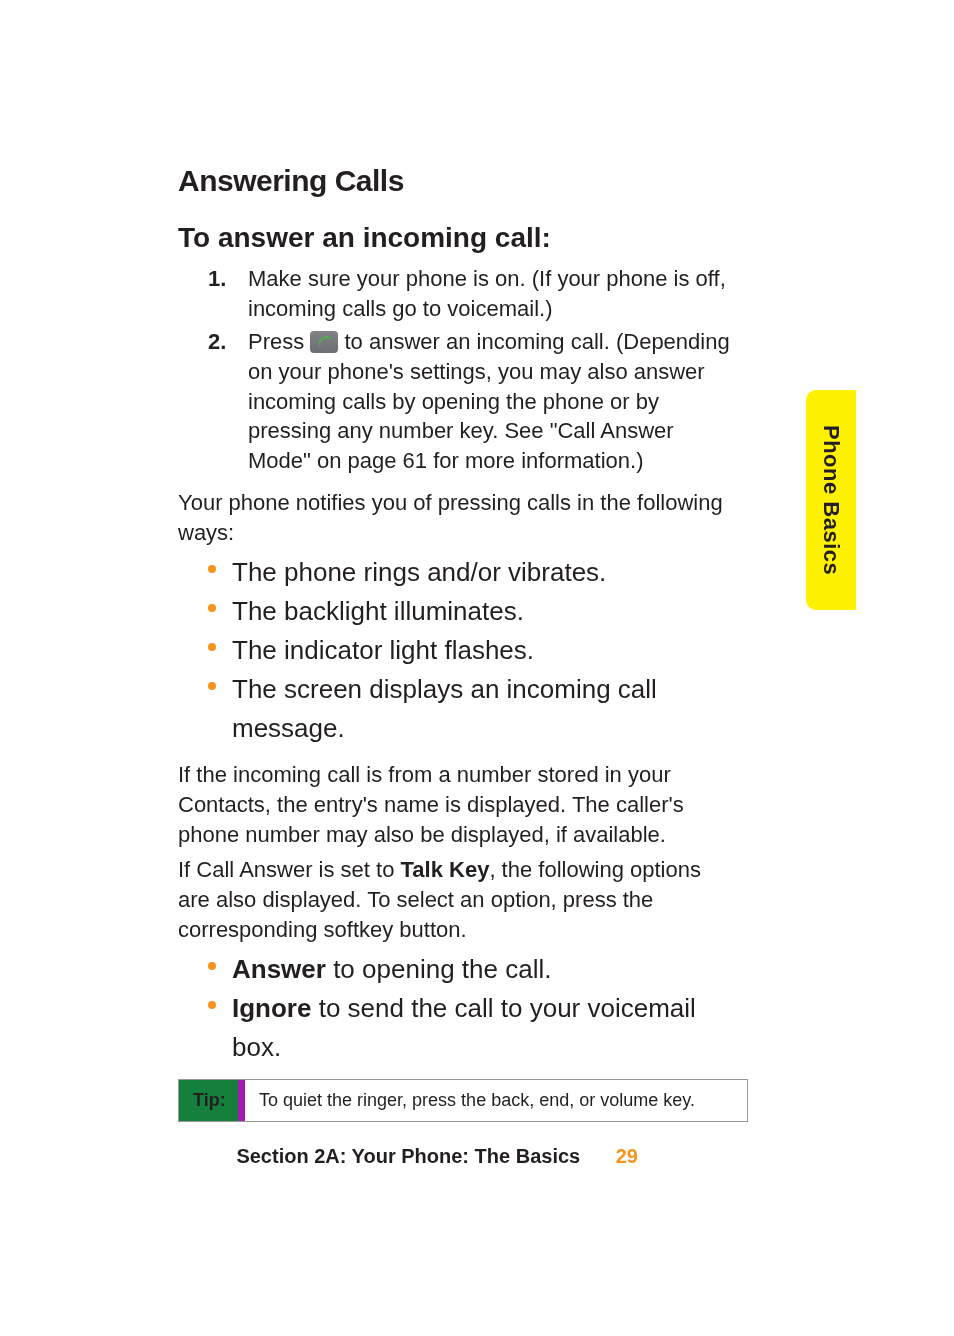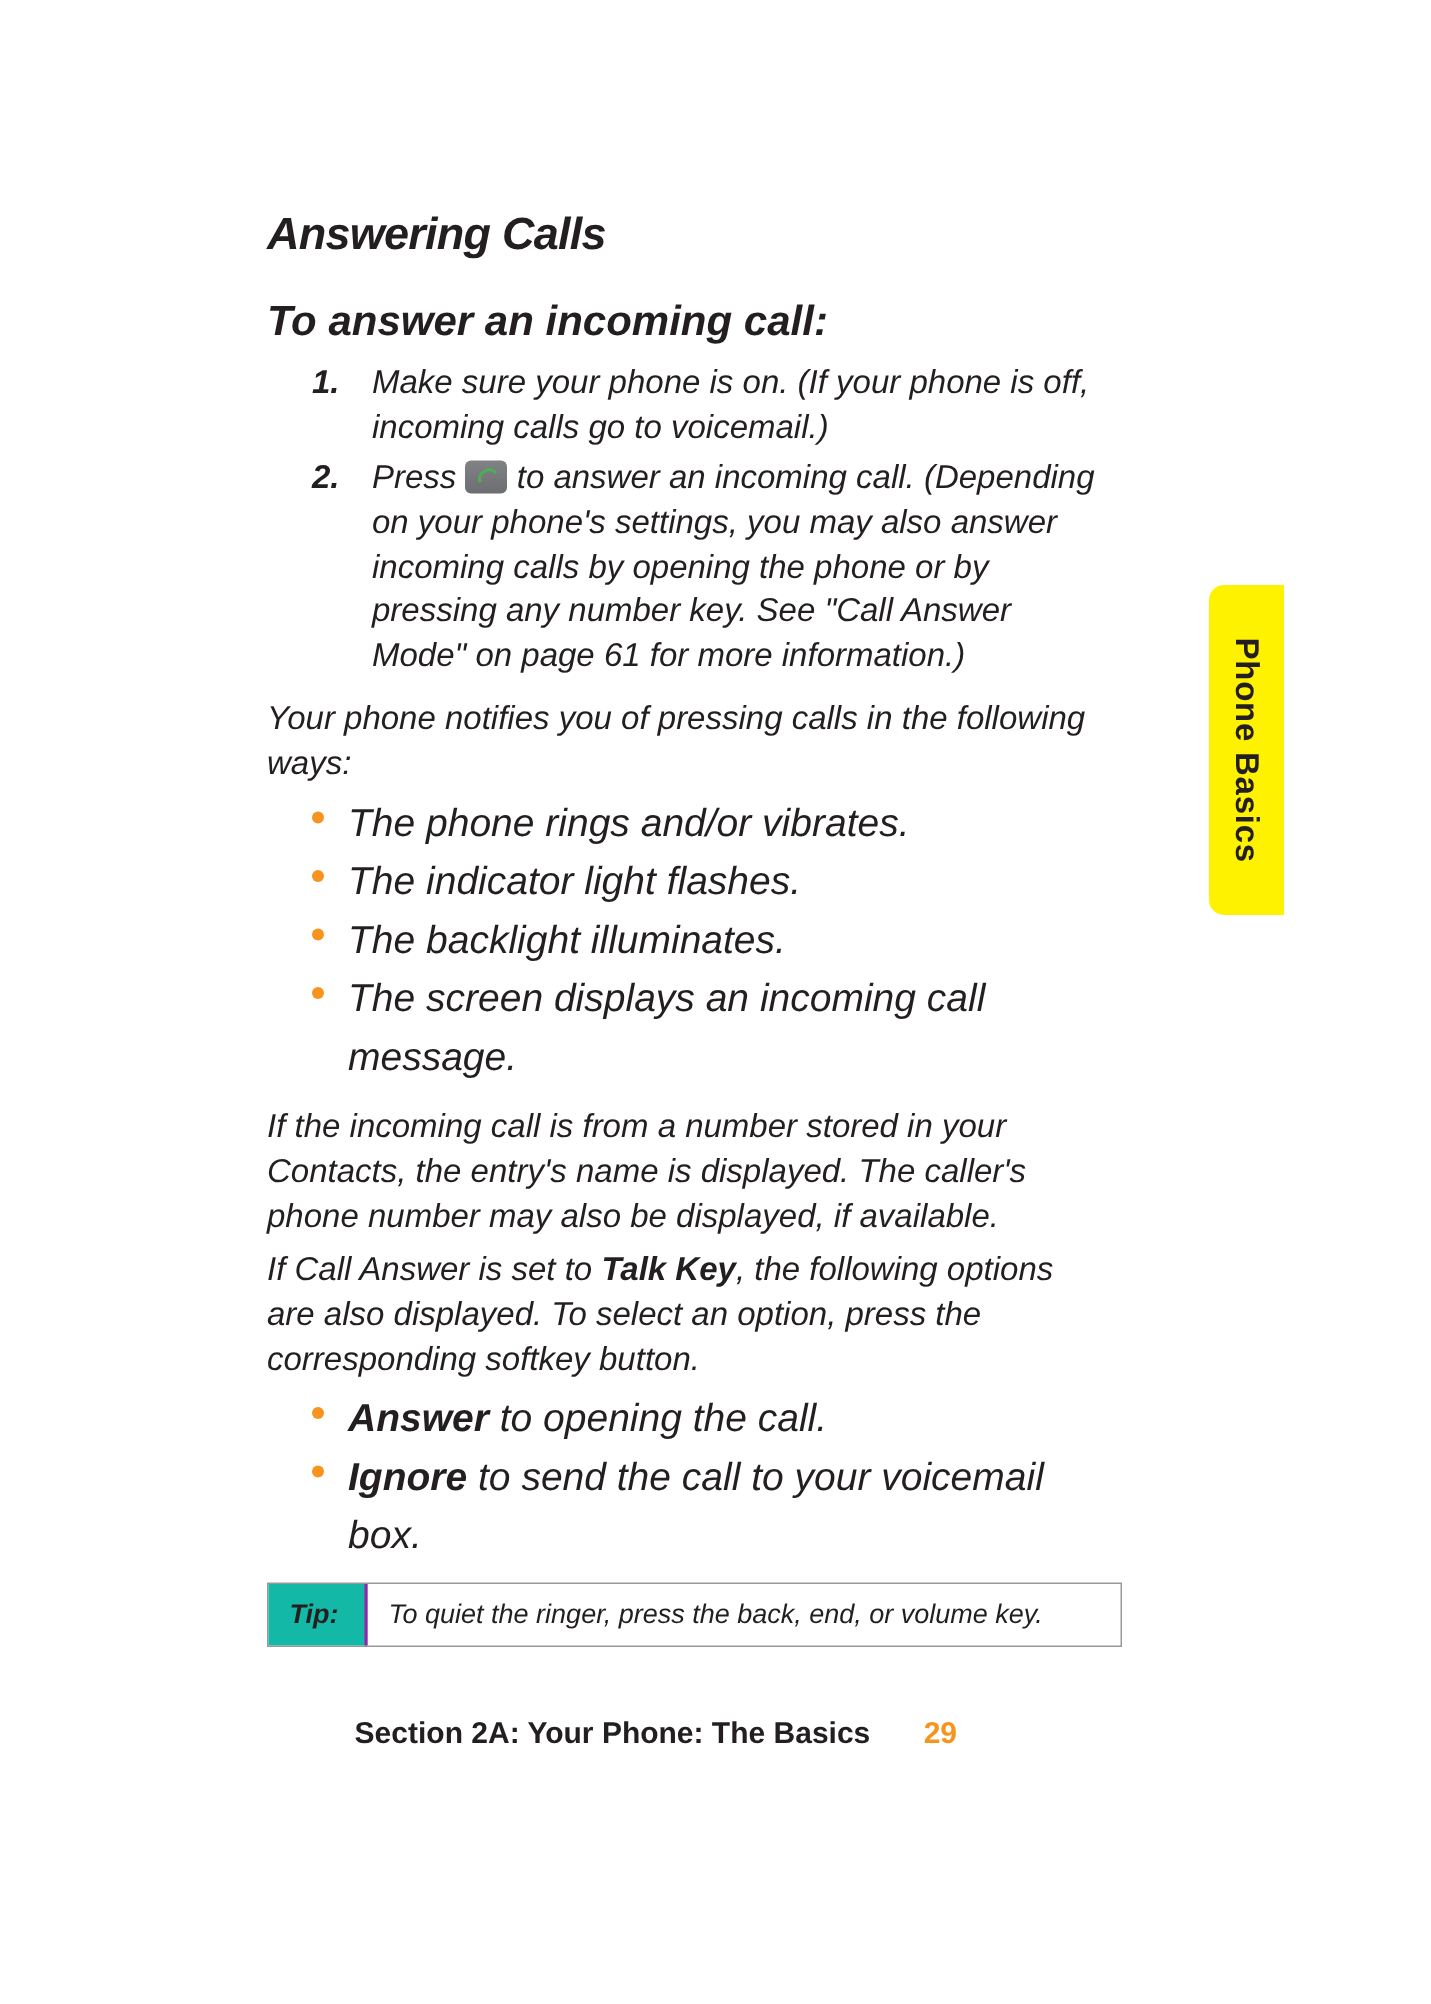--- a/index.html
+++ b/index.html
@@ -7,23 +7,22 @@
     width: 954px;
     height: 1336px;
     background: #ffffff;
     position: relative;
     font-family: "Myriad Pro", "Segoe UI", Arial, sans-serif;
     color: #231f20;
   }
   .content {
     position: absolute;
     left: 178px;
-    top: 140px;
+    top: 164px;
     width: 560px;
-    font-style: italic;
   }
   .heading {
     font-size: 30px;
     font-weight: 700;
     margin-bottom: 24px;
     letter-spacing: -0.5px;
   }
   .subhead {
     font-size: 28px;
     font-weight: 700;
@@ -61,25 +60,25 @@
     transform: rotate(-30deg);
   }
   .tip-box {
     width: 570px;
     border: 1px solid #999;
     display: flex;
     margin-top: 12px;
     font-size: 18px;
   }
   .tip-label {
-    background: #14b8a6;
+    background: #15803d;
     font-weight: 700;
     padding: 10px 14px;
     width: 66px;
-    border-right: 2px solid #a21caf;
+    border-right: 7px solid #a21caf;
   }
   .tip-text {
     padding: 10px 14px;
     flex: 1;
   }
   .side-tab {
     position: absolute;
     right: 98px;
     top: 390px;
     width: 50px;
@@ -132,25 +131,25 @@
 
   <p class="para">Your phone notifies you of pressing calls in the following ways:</p>
 
   <ul class="ul-list">
     <li class="ul-item">
       <span class="ul-bullet"></span>
       <span class="ul-text">The phone rings and/or vibrates.</span>
     </li>
     <li class="ul-item">
       <span class="ul-bullet"></span>
-      <span class="ul-text">The indicator light flashes.</span>
+      <span class="ul-text">The backlight illuminates.</span>
     </li>
     <li class="ul-item">
       <span class="ul-bullet"></span>
-      <span class="ul-text">The backlight illuminates.</span>
+      <span class="ul-text">The indicator light flashes.</span>
     </li>
     <li class="ul-item">
       <span class="ul-bullet"></span>
       <span class="ul-text">The screen displays an incoming call message.</span>
     </li>
   </ul>
 
   <p class="para">If the incoming call is from a number stored in your Contacts, the entry's name is displayed. The caller's phone number may also be displayed, if available.</p>
 
   <p class="para">

